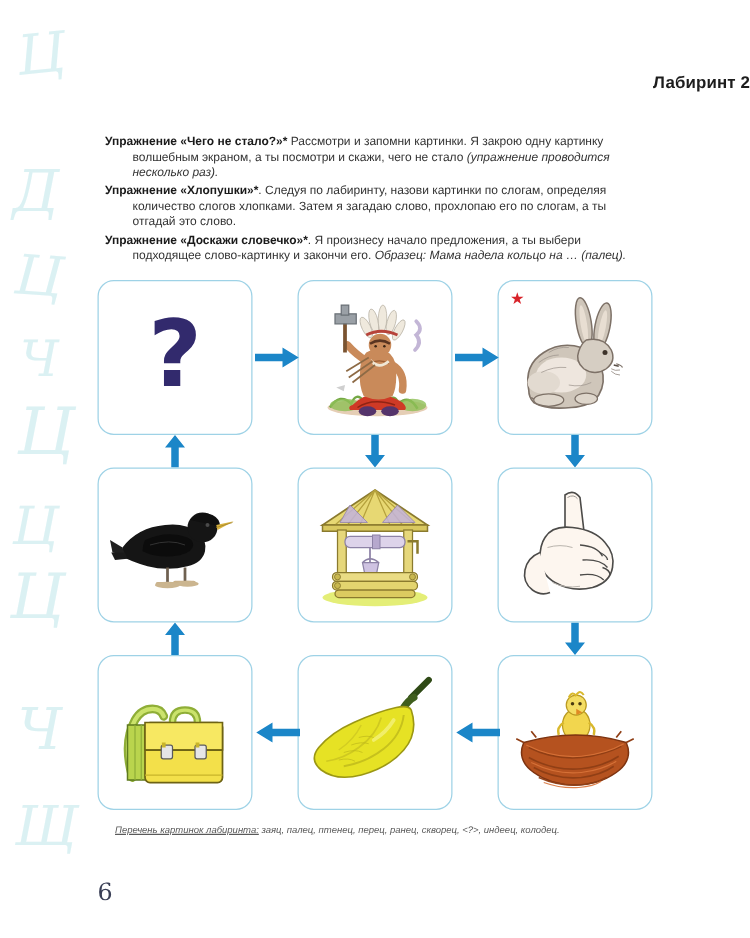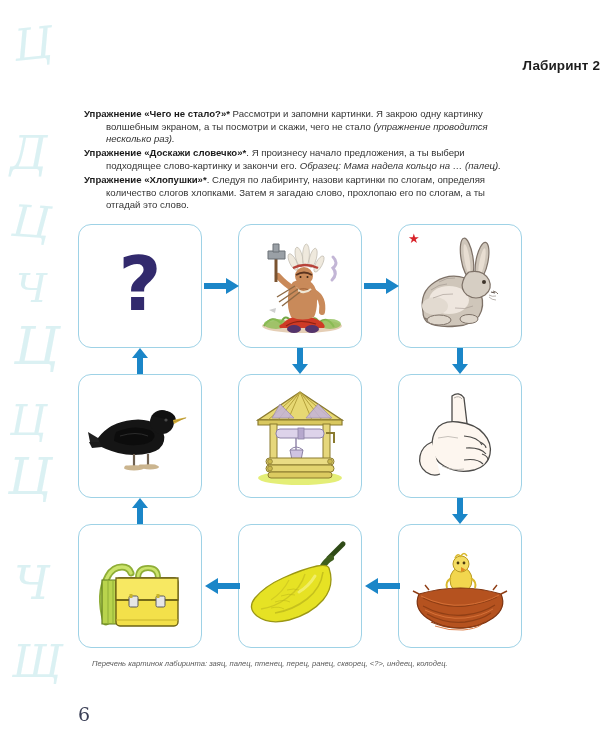--- a/index.html
+++ b/index.html
@@ -113,21 +113,21 @@
   
   .ar-r2-10{left:126px;top:353px;}
 
   
   .footnote{
     position:absolute;left:92px;top:659px;width:440px;
     font-size:7.6px;line-height:10px;
     font-style:italic;color:#5a5a5a;
     text-align:left;white-space:nowrap;
   }
-  .footnote .u{margin-top:40px;}
+  .footnote .u{text-decoration:underline;margin-top:40px;}
 
   .pagenum{
     position:absolute;left:78px;top:703px;
     font-size:19px;color:#3a3f56;
     font-family:"DejaVu Serif","Liberation Serif",serif;
   }
 </style>
 </head>
 <body>
 
@@ -145,24 +145,24 @@
     <span class="md9">Щ</span>
   </div>
 
   <div class="title">Лабиринт 2</div>
 
   <div class="intro">
     <div class="para hang">
       <span class="b">Упражнение «Чего не стало?»*</span><span> Рассмотри и запомни картинки. Я закрою одну картинку волшебным экраном, а ты посмотри и скажи, чего не стало </span><span class="i">(упражнение проводится несколько раз).</span>
     </div>
     <div class="para hang">
+      <span class="b">Упражнение «Хлопушки»*</span><span>. Следуя по лабиринту, назови картинки по слогам, определяя количество слогов хлопками. Затем я загадаю слово, прохлопаю его по слогам, а ты отгадай это слово.</span><span class="i"></span>
+    </div>
+    <div class="para hang">
       <span class="b">Упражнение «Доскажи словечко»*</span><span>. Я произнесу начало предложения, а ты выбери подходящее слово-картинку и закончи его. </span><span class="i">Образец: Мама надела кольцо на … (палец).</span>
-    </div>
-    <div class="para hang">
-      <span class="b">Упражнение «Хлопушки»*</span><span>. Следуя по лабиринту, назови картинки по слогам, определяя количество слогов хлопками. Затем я загадаю слово, прохлопаю его по слогам, а ты отгадай это слово.</span><span class="i"></span>
     </div>
   </div>
 
   <div class="maze">
 
     <div class="card c-r0 c-c0">
       <span class="qmark">?</span>
     </div>
 
     <div class="card c-r0 c-c1">

